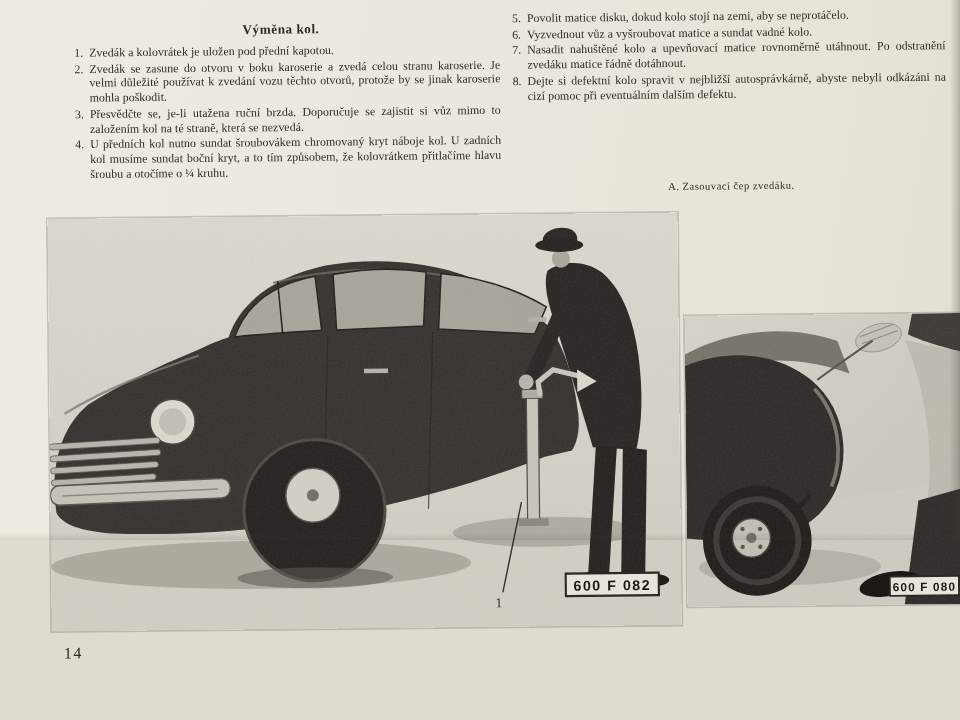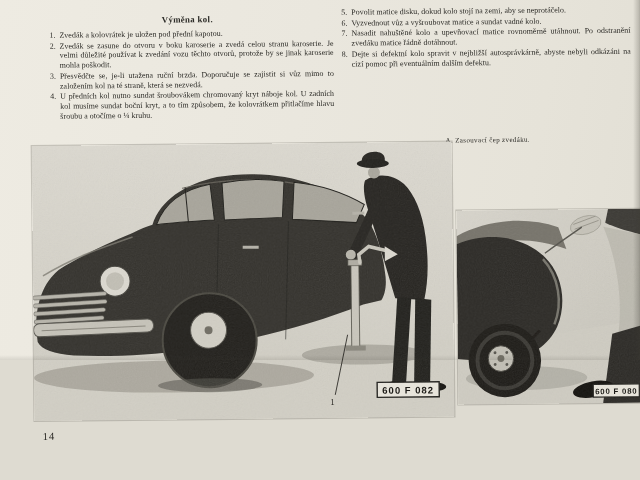--- a/index.html
+++ b/index.html
@@ -18,21 +18,21 @@
     position:absolute; left:44px; top:13px; width:290px;
     text-align:center; font-weight:bold; font-size:8.8px; letter-spacing:.35px;
   }
   .col { position:absolute; }
   .col-left  { left:44px;  top:28px; width:291px; }
   .col-right { left:336px; top:8px;  width:296px; }
   .item { display:flex; margin-bottom:1px; }
   .item .num { flex:0 0 13px; text-align:right; margin-right:4px; font-size:7.9px; line-height:9.7px; }
   .item .txt { flex:1; font-size:7.9px; line-height:9.7px; text-align:justify; letter-spacing:.05px; }
   .figure-caption {
-    position:absolute; left:446px; top:138px; font-size:7px; letter-spacing:.35px;text-align:right;
+    position:absolute; left:446px; top:122px; font-size:7px; letter-spacing:.35px;text-align:right;
   }
   .photo { position:absolute; box-shadow:0 0 0 1px rgba(120,117,108,.35); }
   .photo-left  { left:32px;  top:143px; width:420px; height:275px; }
   .photo-right { left:456px; top:212px; width:184px; height:194px; }
   .photo svg { display:block; width:100%; height:100%; }
   .page-number { position:absolute; left:40px; top:428px; font-size:10.5px; letter-spacing:1px; }
   .edge-right {
     position:absolute; right:0; top:0; bottom:0; width:7px;
     background:linear-gradient(to right, rgba(60,58,50,0) 0%, rgba(60,58,50,.22) 80%, rgba(60,58,50,.32) 100%);
     pointer-events:none;

